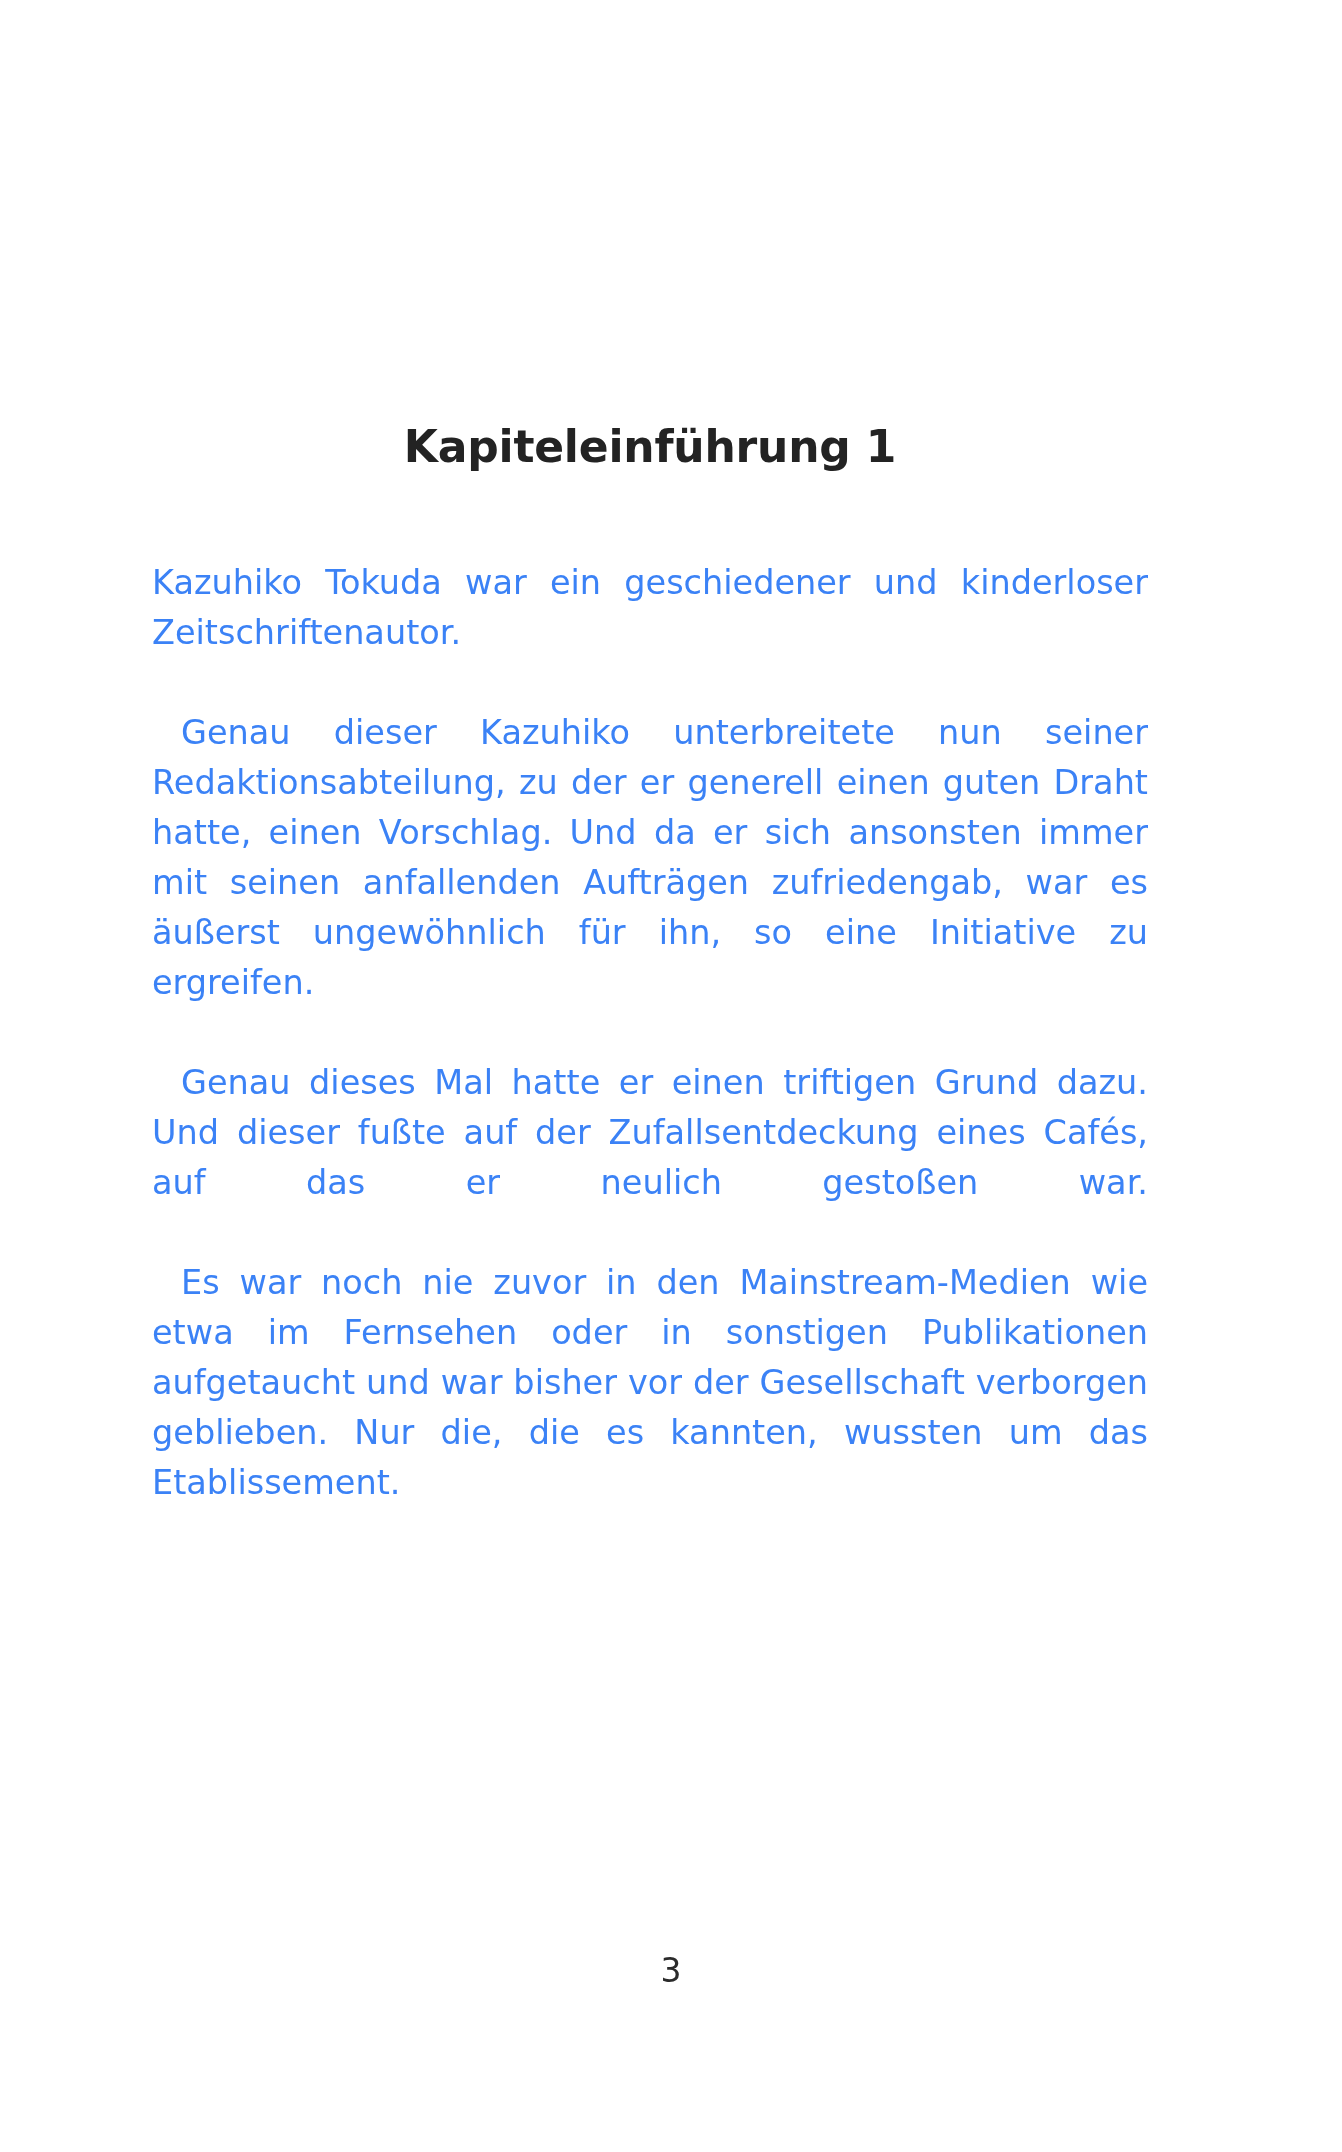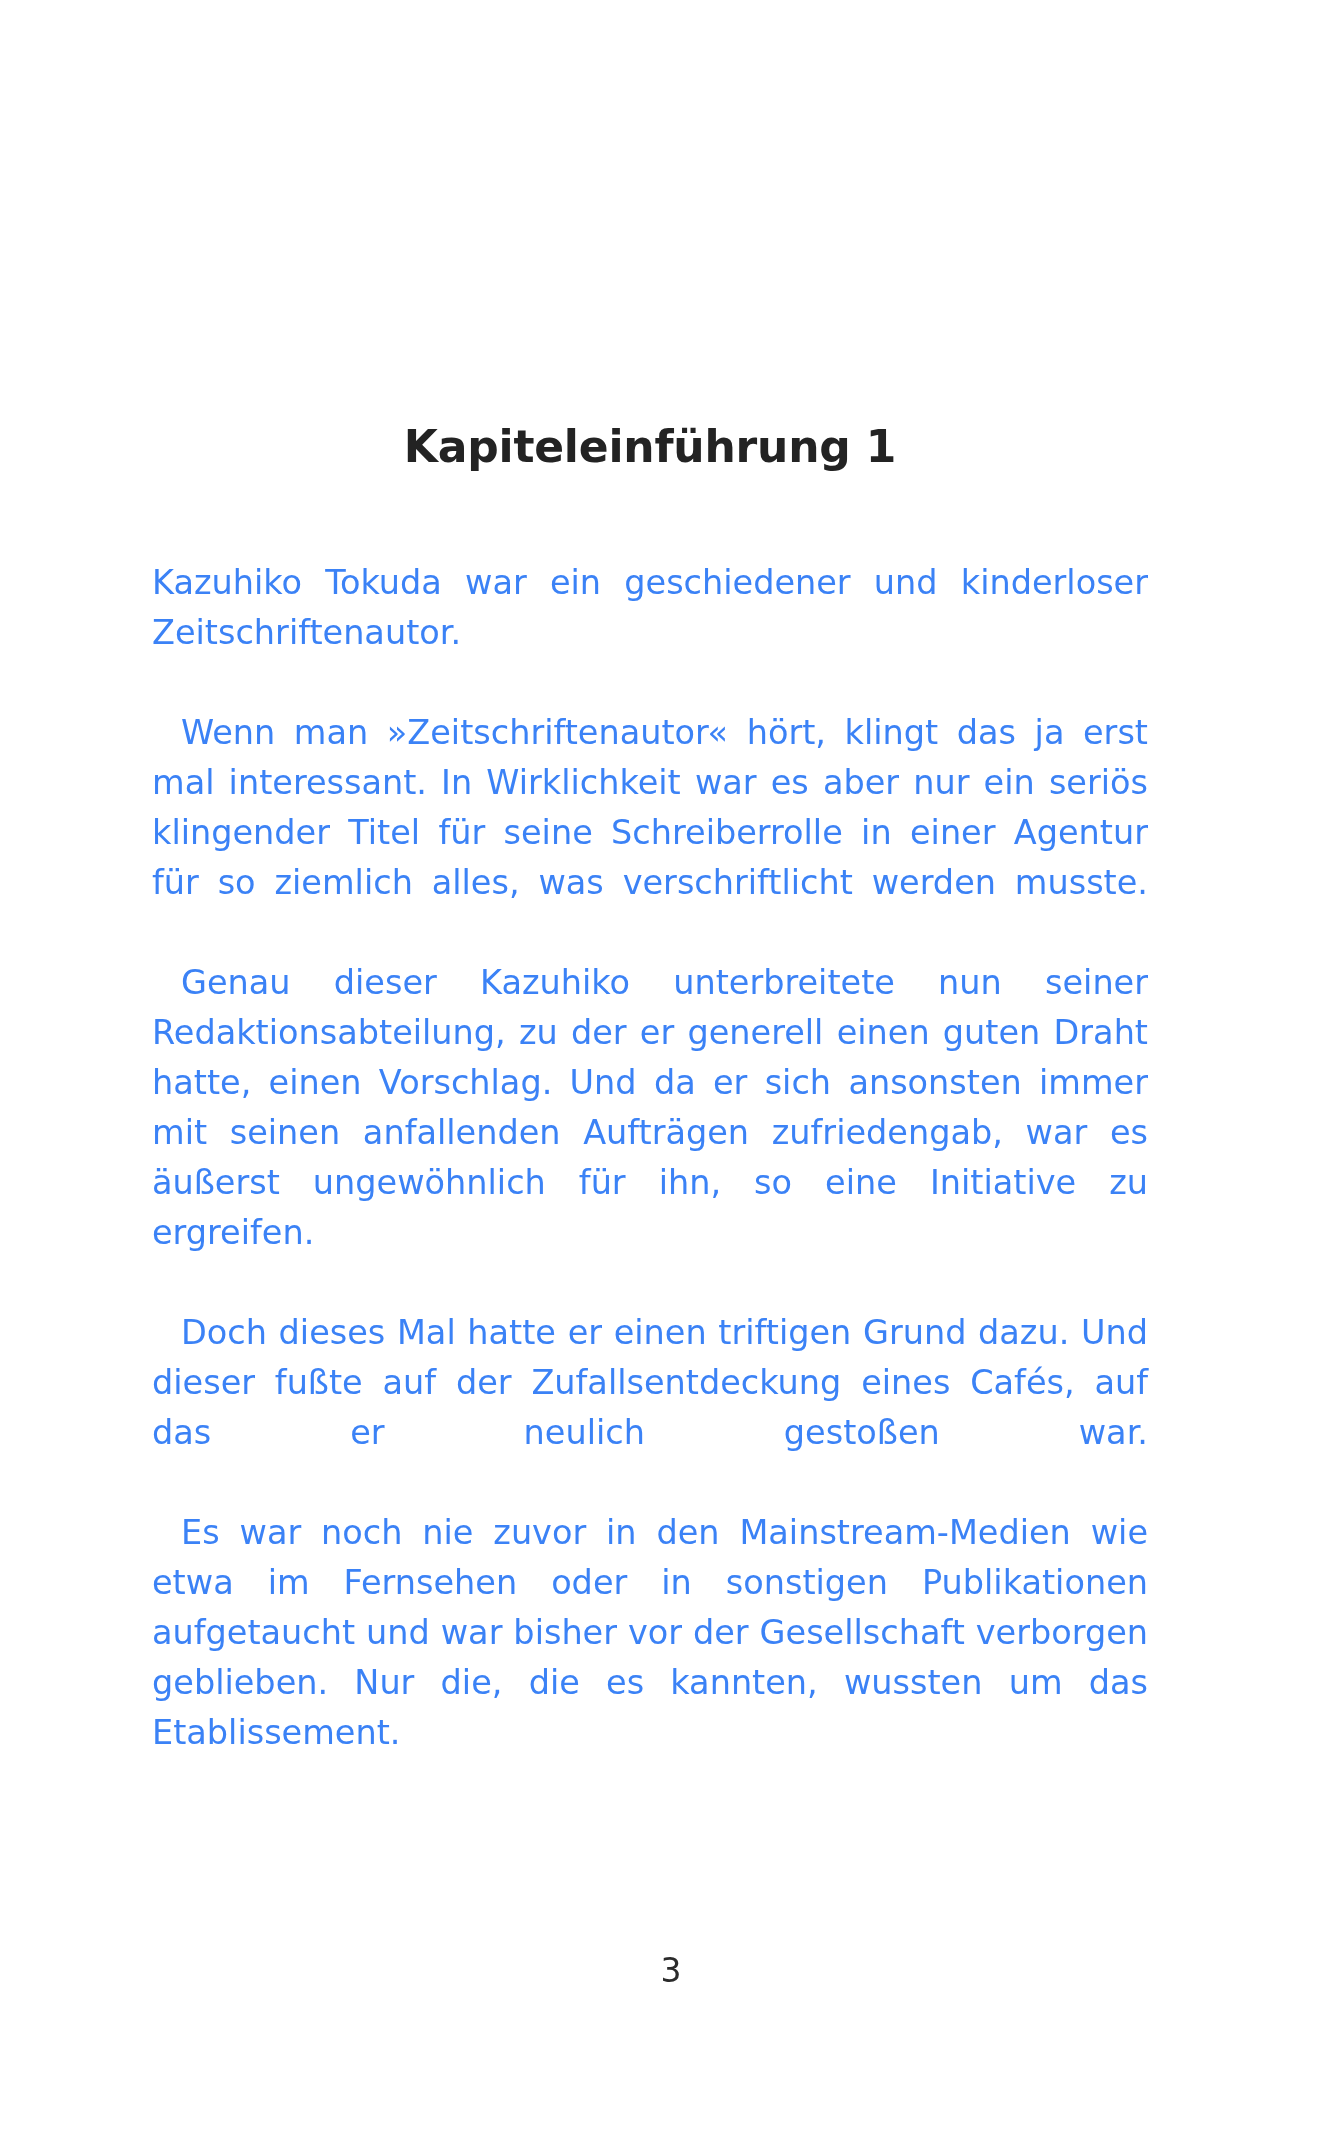--- a/index.html
+++ b/index.html
@@ -79,22 +79,21 @@
 </style>
 </head>
 <body>
 
 <div class="page">
 
   <h1 class="chapter-title">Kapiteleinführung 1</h1>
 
   <div class="body-column">
     <p class="para">Kazuhiko Tokuda war ein geschiedener und kinderloser Zeitschriftenautor.</p>
-    <p class="para indent">Wenn man »Zeitschriftenautor« hört, klingt das ja erst mal interessant. In Wirklichkeit war es aber nur ein seriös klingender Titel für seine Schreiberrolle in einer Agentur für so ziemlich alles, was verschriftlicht werden musste.</p>
     <p class="para indent">Genau dieser Kazuhiko unterbreitete nun seiner Redaktionsabteilung, zu der er generell einen guten Draht hatte, einen Vorschlag. Und da er sich ansonsten immer mit seinen anfallenden Aufträgen zufriedengab, war es äußerst ungewöhnlich für ihn, so eine Initiative zu ergreifen.</p>
-    <p class="para indent">Doch dieses Mal hatte er einen triftigen Grund dazu. Und dieser fußte auf der Zufallsentdeckung eines Cafés, auf das er neulich gestoßen war.</p>
+    <p class="para indent">Genau dieses Mal hatte er einen triftigen Grund dazu. Und dieser fußte auf der Zufallsentdeckung eines Cafés, auf das er neulich gestoßen war.</p>
     <p class="para indent">Es war noch nie zuvor in den Mainstream-Medien wie etwa im Fernsehen oder in sonstigen Publikationen aufgetaucht und war bisher vor der Gesellschaft verborgen geblieben. Nur die, die es kannten, wussten um das Etablissement.</p>
 
   </div>
 
   <div class="folio">3</div>
 
 </div>
 
 </body></html>

